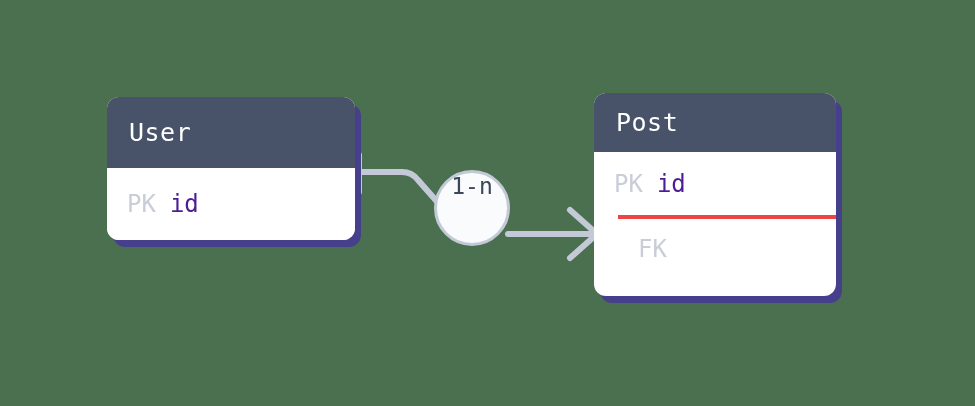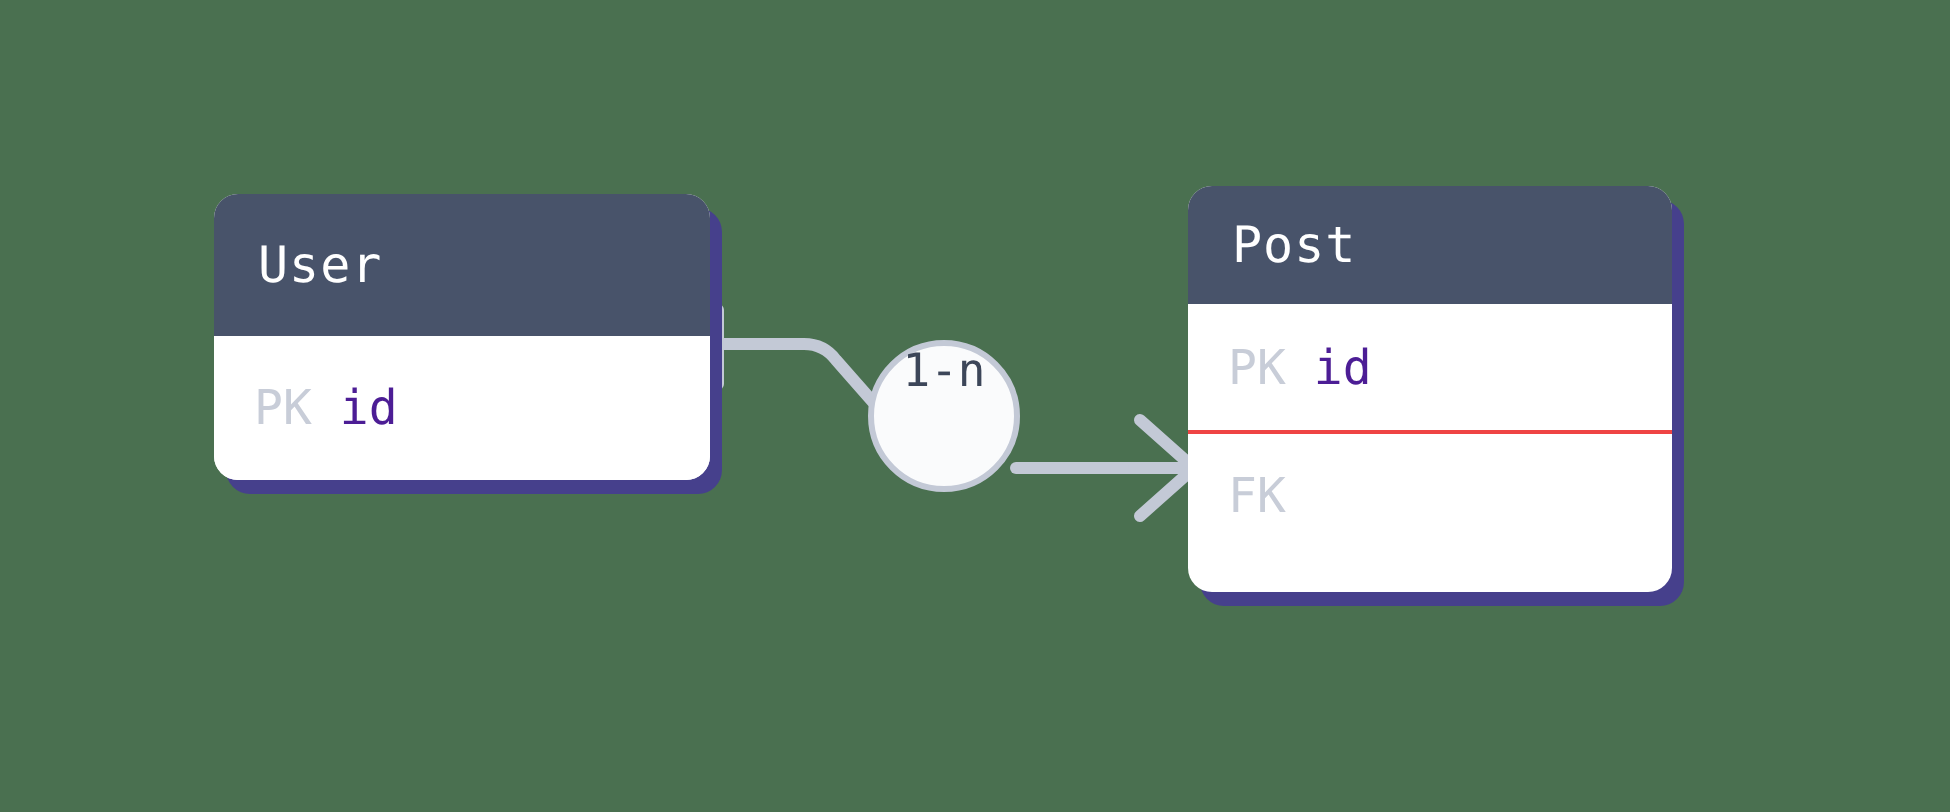--- a/index.html
+++ b/index.html
@@ -58,21 +58,22 @@
     display: flex;
     align-items: center;
     padding-left: 20px;
     box-sizing: border-box;
     font-size: 24px;
     color: #3c4659;
     white-space: pre;
   }
 
   .attr-row + .attr-row {
-    border-top: 2px solid #ef4444;
+    border-top: 4px solid #ef4444;
+    margin-left: 24px;
   }
 
   .attr-key {
     color: #c8cdd8;
     margin-right: 14px;
   }
 
   .attr-name {
     color: #4c1d95;
   }

